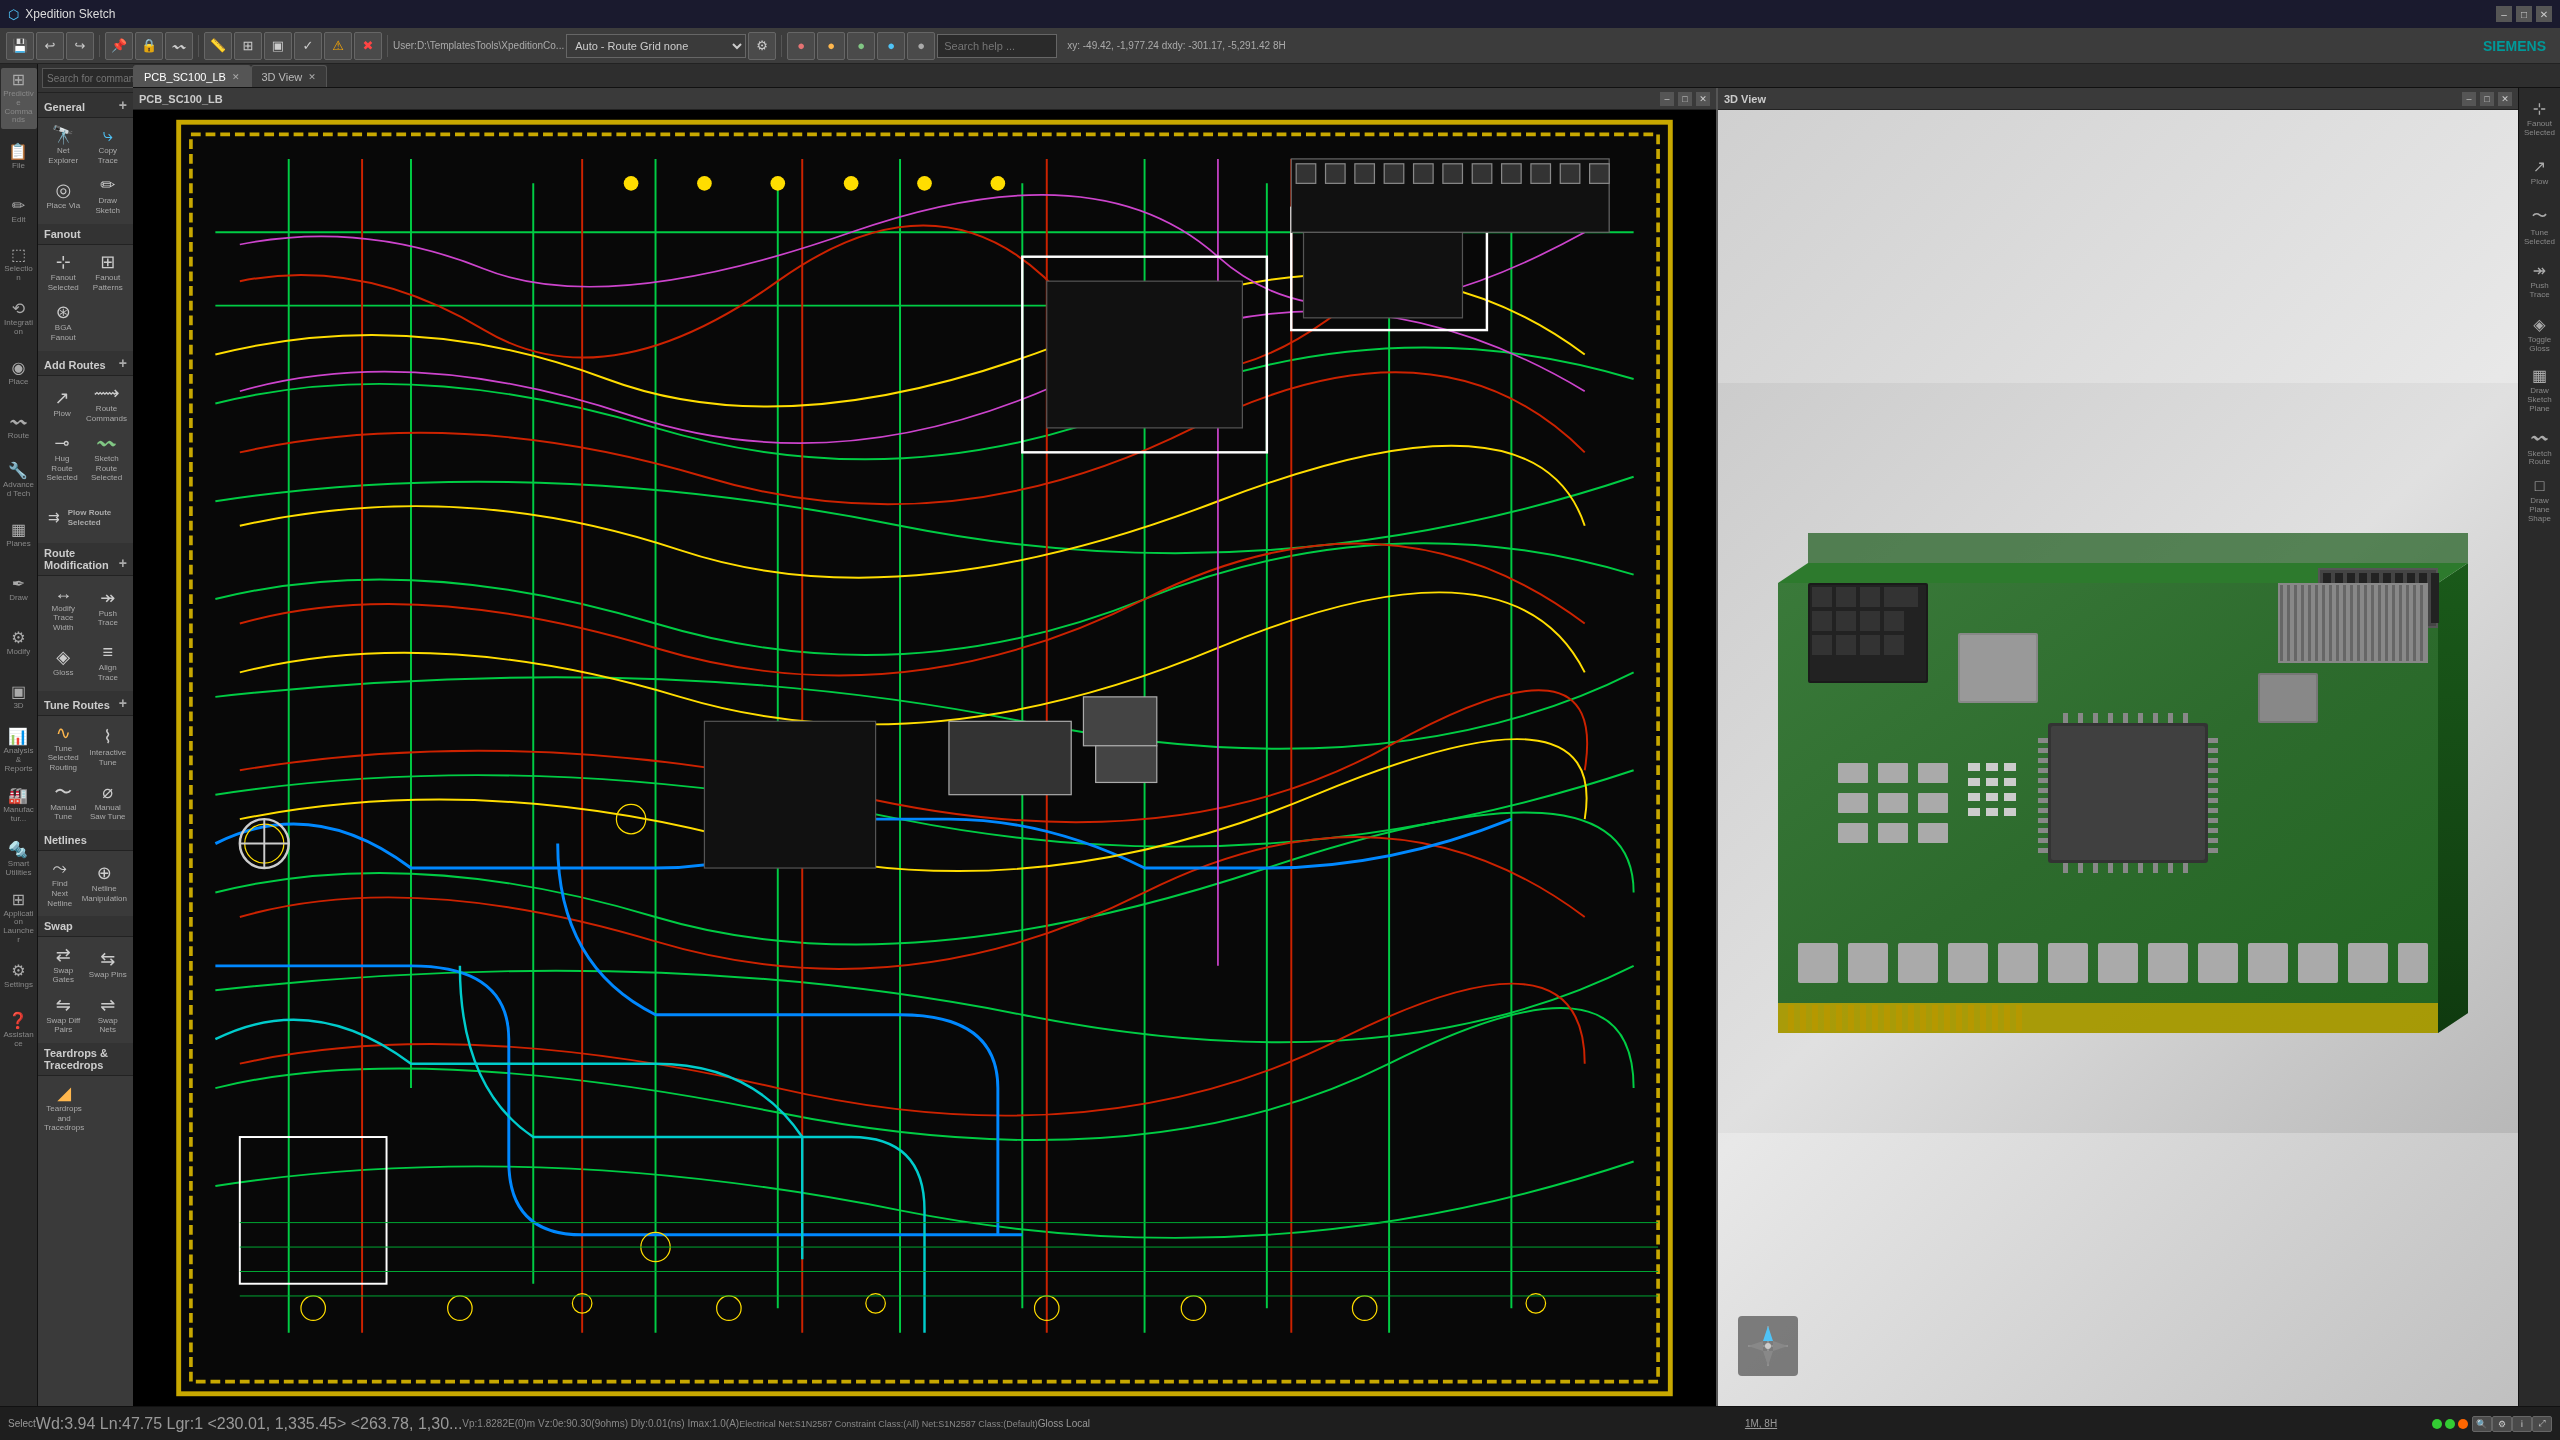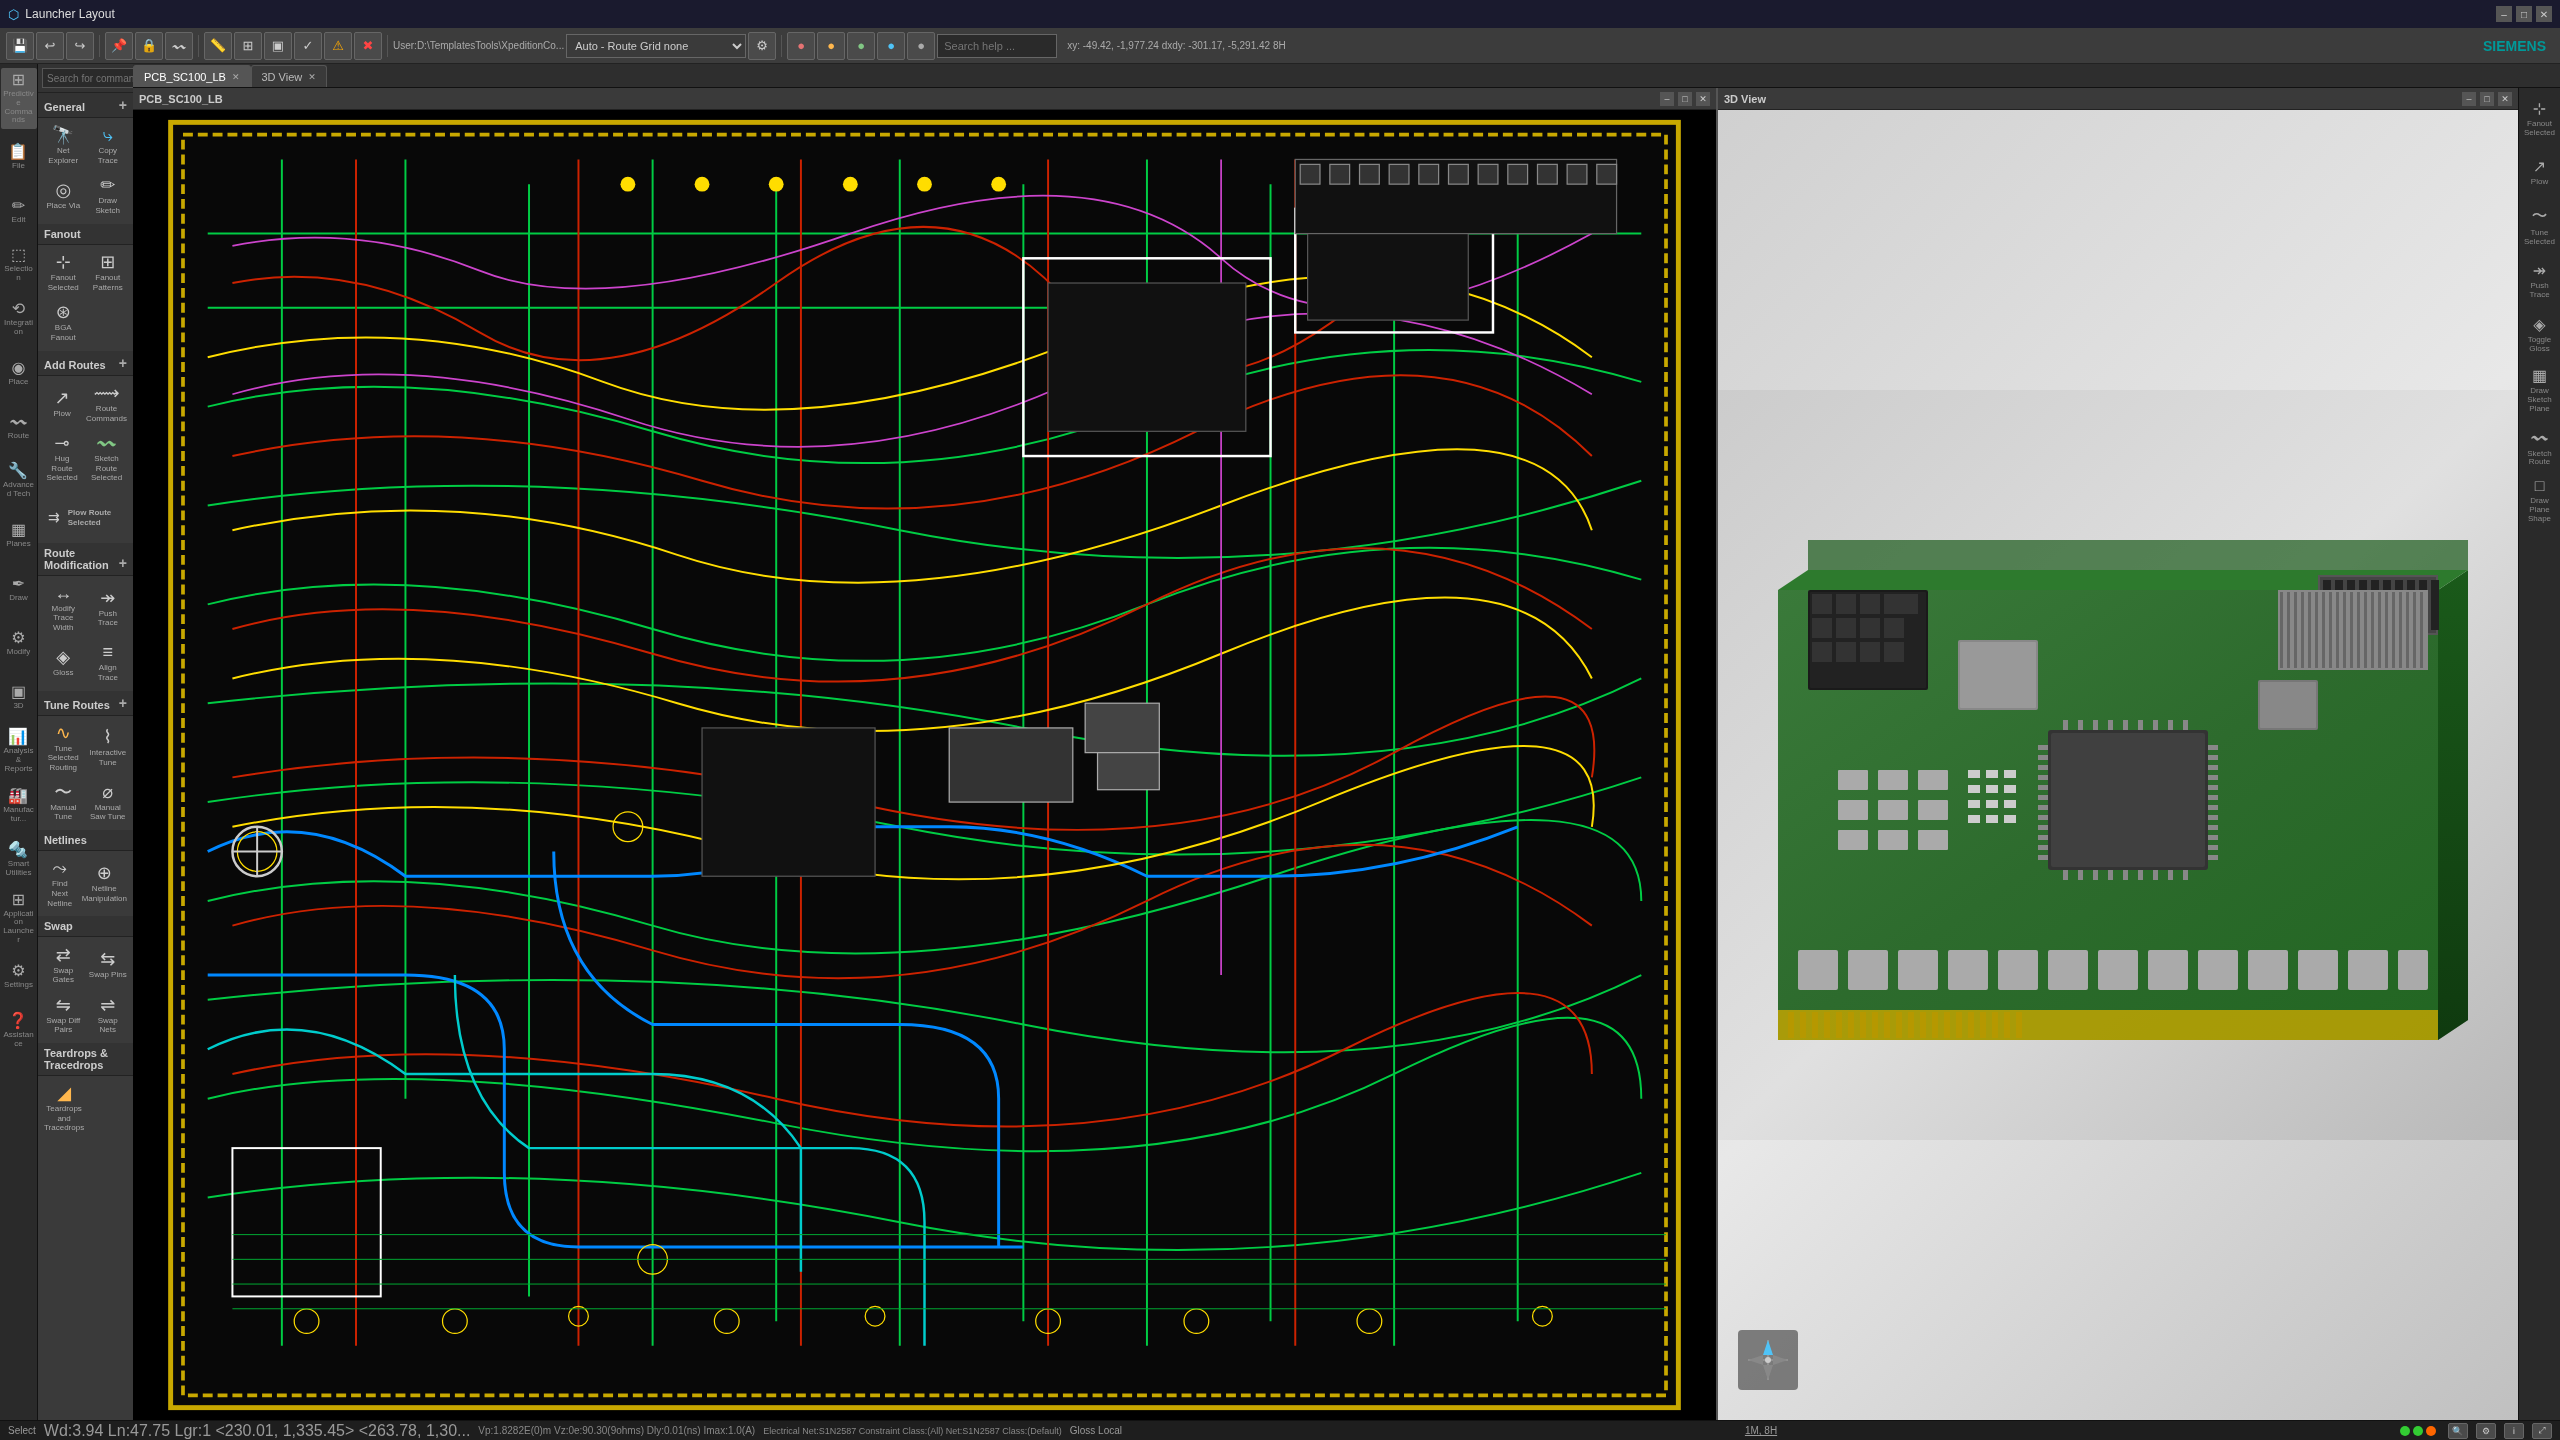--- a/index.html
+++ b/index.html
@@ -357,28 +357,27 @@
       font-size: 8px;
       color: #888;
       text-align: center;
       margin-top: 2px;
       word-break: break-word;
       line-height: 1.1;
     }
 
     
     #status-bar {
-      height: 20px;
+      height: 34px;
       background: #1e1e1e;
       display: flex;
       align-items: center;
       padding: 0 8px;
       font-size: 10px;
       color: #999;
-      gap: 8px;
       border-top: 1px solid #111;
       flex-shrink: 0;
     }
     .status-item {
       white-space: nowrap;
     }
     .status-dots {
       display: flex;
       gap: 3px;
       margin-left: auto;
@@ -411,21 +410,21 @@
       width: 60px;
       height: 60px;
     }
   </style>
 </head>
 <body>
 
 <div id="title-bar">
   <div id="title-bar-left">
     <span style="color:#4fc3f7;font-size:13px;">⬡</span>
-    <span style="color:#ddd;font-size:12px;">Launcher Layout</span>
+    <span style="color:#ddd;font-size:12px;">Xpedition Sketch</span>
   </div>
   <div id="title-bar-right">
     <button class="win-btn">–</button>
     <button class="win-btn">□</button>
     <button class="win-btn close">✕</button>
   </div>
 </div>
 
 <div id="toolbar">
   <button class="toolbar-btn" title="Save">💾</button>

